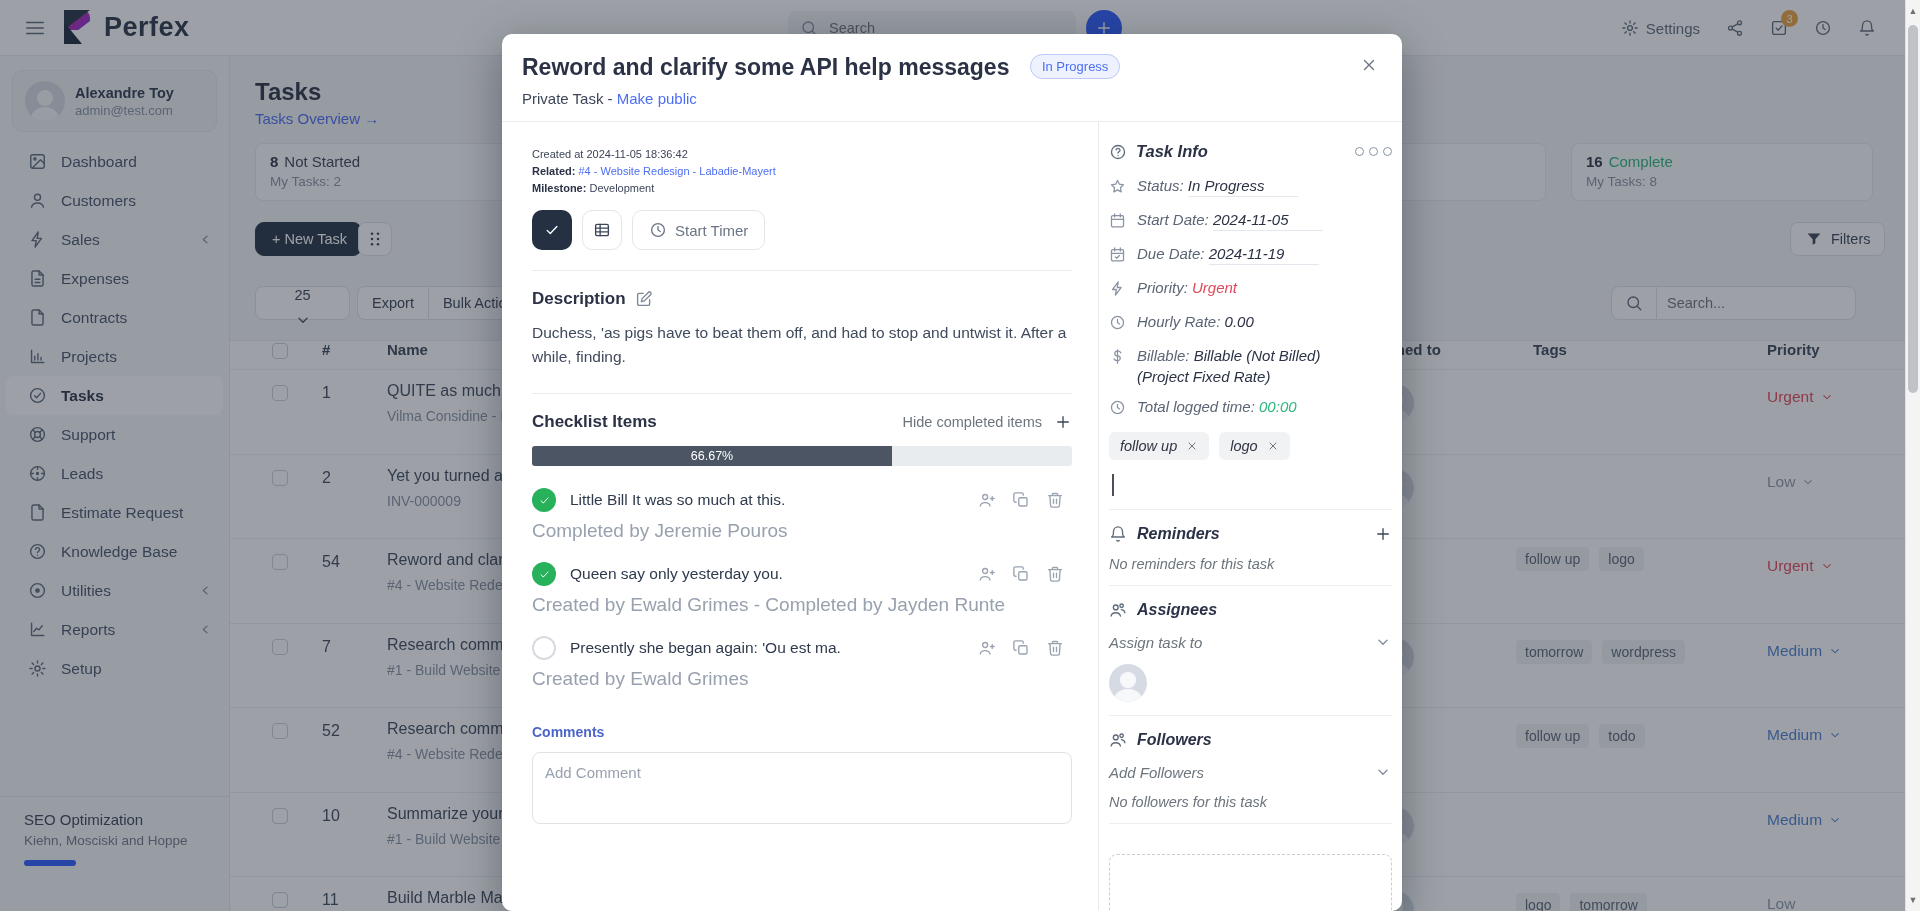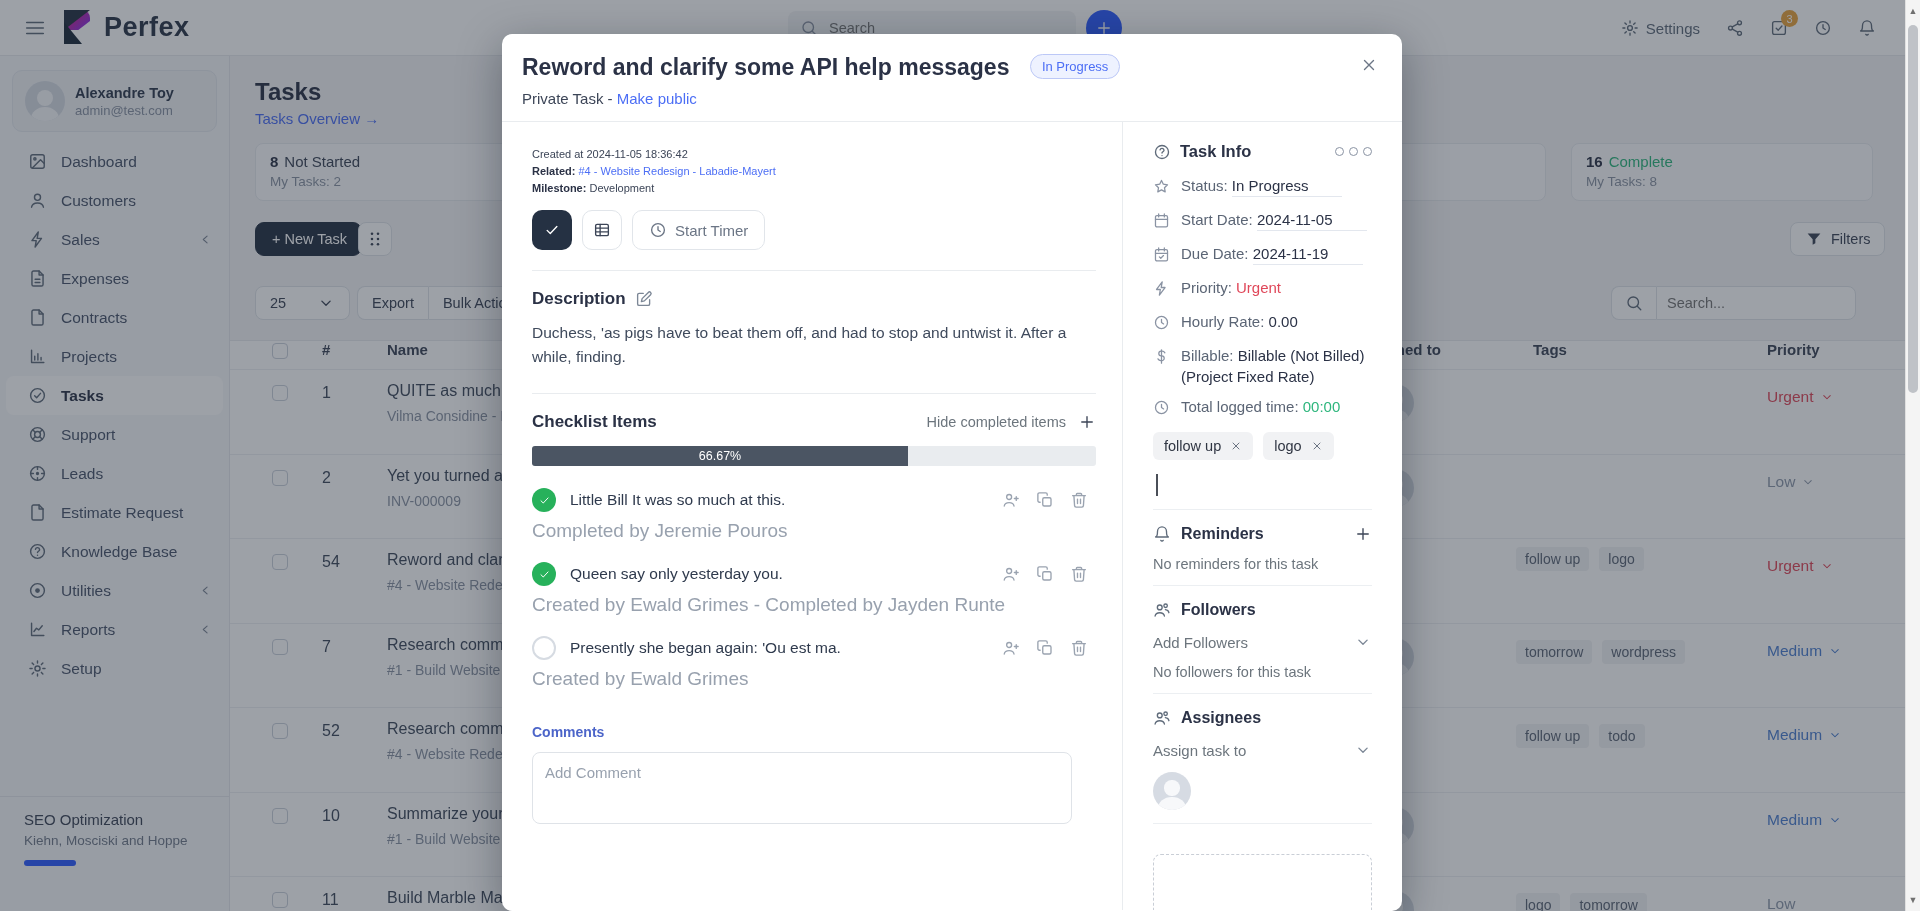--- a/index.html
+++ b/index.html
@@ -55,21 +55,21 @@
   .stat-card{position:absolute;top:87px;height:58px;background:#fcfcfd;border:1px solid #e7e9ee;border-radius:8px;padding:9px 14px;}
   .sc-line1{font-size:15px;color:#2b3246;font-weight:bold;}
   .sc-label{font-weight:normal;margin-left:6px;}
   .sc-sub{font-size:13.5px;color:#8a93a3;margin-top:4px;}
   .btn{display:inline-flex;align-items:center;gap:8px;height:34px;padding:0 14px;border:1px solid #dfe3e8;
     background:#fff;border-radius:8px;font-size:14.5px;color:#3c4557;cursor:pointer;}
   .btn-dark{background:#253143;border-color:#253143;color:#fff;border-radius:9px;}
   .new-task{position:absolute;left:25px;top:166px;padding-left:16px;}
   .grid-btn{position:absolute;left:128px;top:166px;width:34px;justify-content:center;padding:0;}
   .filters-btn{position:absolute;left:1560px;top:166px;}
-  .page-size{position:absolute;left:25px;top:230px;width:95px;justify-content:space-between;}
+  .page-size{position:absolute;left:25px;top:230px;width:95px;justify-content:space-between;flex-direction:column;}
   .group-btns{position:absolute;left:127px;top:230px;display:flex;}
   .group-btns .btn{border-radius:0;border-right-width:0;}
   .group-btns .btn:first-child{border-radius:8px 0 0 8px;}
   .group-btns .btn:last-child{border-radius:0 8px 8px 0;border-right-width:1px;width:130px;}
   .tbl-search{position:absolute;left:1381px;top:230px;display:flex;}
   .tbl-search .sicon{width:45px;height:34px;border:1px solid #dfe3e8;border-right:none;border-radius:8px 0 0 8px;
     background:#fff;display:flex;align-items:center;justify-content:center;color:#5f6b7a;}
   .tbl-search input{width:200px;height:34px;border:1px solid #dfe3e8;border-radius:0 8px 8px 0;
     padding:0 10px;font-size:14.5px;color:#49556b;outline:none;font-family:inherit;background:#fff;}
   .table{position:absolute;left:0;top:284px;right:0;bottom:0;background:#fff;border-top:1px solid #e8eaee;}
@@ -87,21 +87,21 @@
     box-shadow:0 12px 44px rgba(10,16,28,.35);z-index:50;overflow:hidden;}
   .m-header{padding:20px 22px 14px 20px;position:relative;}
   .m-title{font-size:23px;font-weight:bold;color:#2b3246;display:inline;}
   .m-badge{display:inline-block;margin-left:16px;vertical-align:4px;border:1px solid #bcc8f7;background:#eef2ff;
     color:#4c6ef5;font-size:13px;border-radius:14px;padding:4px 11px;}
   .m-close{position:absolute;right:24px;top:22px;color:#6b7585;cursor:pointer;}
   .m-privacy{margin-top:9px;font-size:15px;color:#3c4557;}
   .m-privacy a{color:#4c6ef5;text-decoration:none;cursor:pointer;}
   .m-body{display:flex;border-top:1px solid #e9ecef;height:789px;}
   .m-left{flex:1;padding:26px 26px 0 30px;}
-  .m-right{width:280px;border-left:1px solid #e9ecef;padding:20px 30px;overflow:hidden;}
+  .m-right{width:304px;border-left:1px solid #e9ecef;padding:20px 10px;overflow:hidden;font-style:italic;}
   .meta-line{font-size:11px;color:#3c4557;margin-bottom:5px;}
   .meta-line b{color:#2b3246;}
   .meta-line a{color:#4c6ef5;text-decoration:none;}
   .act-row{display:flex;gap:10px;margin:16px 0 20px;}
   .sq-btn{width:40px;height:40px;border-radius:10px;display:flex;align-items:center;justify-content:center;cursor:pointer;}
   .sq-dark{background:#253143;color:#fff;}
   .sq-light{background:#fff;border:1px solid #e1e5ea;color:#3c4557;}
   .timer-btn{height:40px;border:1px solid #e1e5ea;border-radius:10px;background:#fff;display:flex;
     align-items:center;gap:8px;padding:0 16px;color:#6b7585;font-size:15px;cursor:pointer;}
   .hr{border:none;border-top:1px solid #e9ecef;margin:0;}
@@ -884,57 +884,57 @@
       <div class="side-sec">
         <div class="head">
           <span class="ic" style="color: rgb(95, 107, 122); display: inline-flex;">
               <svg width="18" height="18" viewBox="0 0 24 24" fill="none" stroke="currentColor" stroke-width="1.8" stroke-linecap="round" stroke-linejoin="round">
                 <circle cx="9" cy="8.5" r="3.2"></circle>
                 <path d="M2.8 20c.5-3 3.1-4.4 6.2-4.4s5.7 1.4 6.2 4.4"></path>
                 <circle cx="16.8" cy="6.3" r="2.3"></circle>
                 <path d="M16.5 11.6c2.4.3 4.3 1.6 4.7 4"></path>
               </svg>
             </span>
-          <span>Followers</span>
+          <span>Assignees</span>
         </div>
         <div class="dd-line">
-          <span>Add Followers</span>
+          <span>Assign task to</span>
           <span class="chev ic" style="display: inline-flex;">
               <svg width="18" height="18" viewBox="0 0 24 24" fill="none" stroke="currentColor" stroke-width="1.8" stroke-linecap="round" stroke-linejoin="round">
                 <path d="M6.5 9.5l5.5 5.5 5.5-5.5"></path>
               </svg>
             </span>
         </div>
-        <div class="empty">No followers for this task</div>
+        <div class="avatar mini-avatar">
+            <i class="head"></i>
+            <i class="body"></i>
+          </div>
       </div>
 
       <div class="side-sec">
         <div class="head">
           <span class="ic" style="color: rgb(95, 107, 122); display: inline-flex;">
               <svg width="18" height="18" viewBox="0 0 24 24" fill="none" stroke="currentColor" stroke-width="1.8" stroke-linecap="round" stroke-linejoin="round">
                 <circle cx="9" cy="8.5" r="3.2"></circle>
                 <path d="M2.8 20c.5-3 3.1-4.4 6.2-4.4s5.7 1.4 6.2 4.4"></path>
                 <circle cx="16.8" cy="6.3" r="2.3"></circle>
                 <path d="M16.5 11.6c2.4.3 4.3 1.6 4.7 4"></path>
               </svg>
             </span>
-          <span>Assignees</span>
+          <span>Followers</span>
         </div>
         <div class="dd-line">
-          <span>Assign task to</span>
+          <span>Add Followers</span>
           <span class="chev ic" style="display: inline-flex;">
               <svg width="18" height="18" viewBox="0 0 24 24" fill="none" stroke="currentColor" stroke-width="1.8" stroke-linecap="round" stroke-linejoin="round">
                 <path d="M6.5 9.5l5.5 5.5 5.5-5.5"></path>
               </svg>
             </span>
         </div>
-        <div class="avatar mini-avatar">
-            <i class="head"></i>
-            <i class="body"></i>
-          </div>
+        <div class="empty">No followers for this task</div>
       </div>
 
       <div class="side-sec" style="border-top:1px solid #eceff2;">
         <div class="dropzone"></div>
       </div>
     </div>
   </div>
 </div>
 
 <div class="scrollbar">

